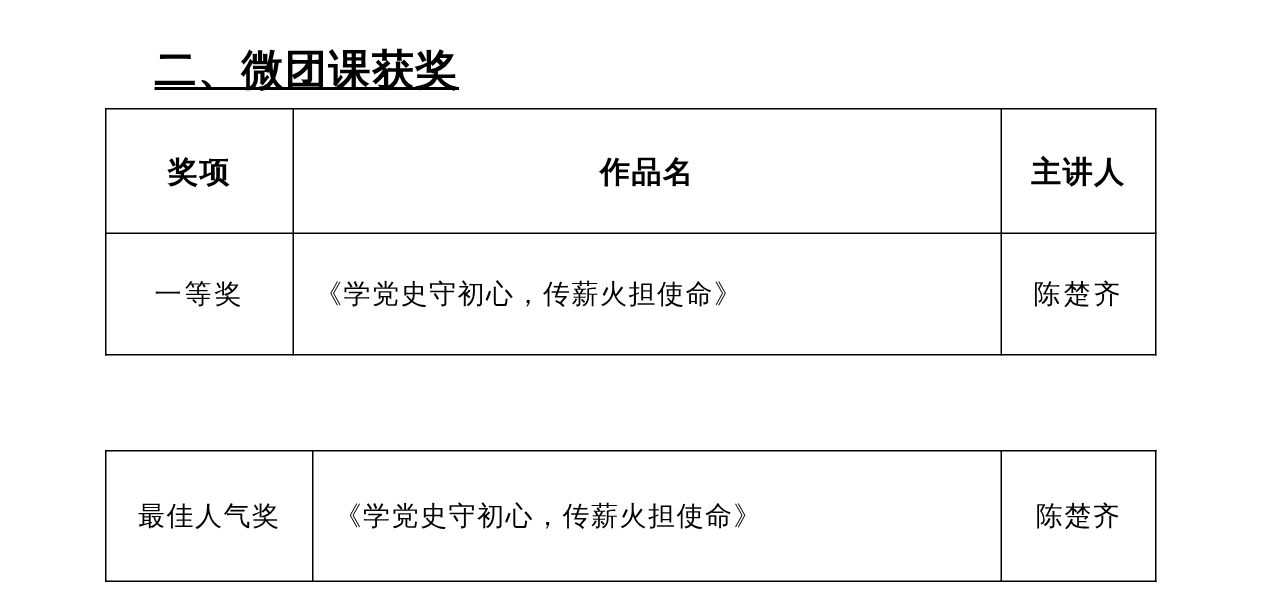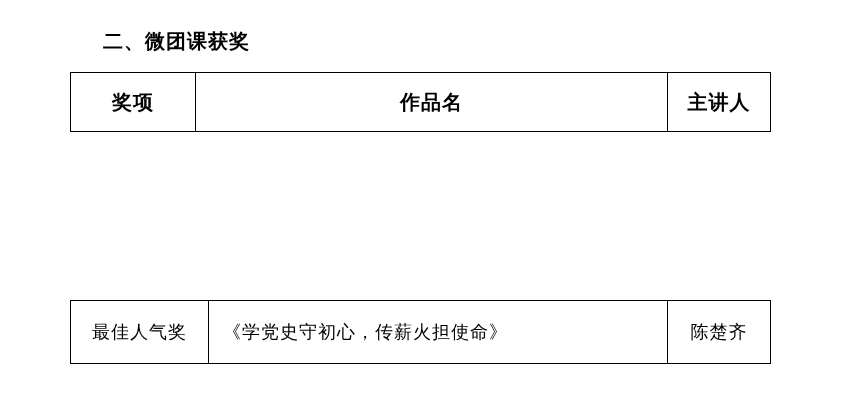--- a/index.html
+++ b/index.html
@@ -17,37 +17,38 @@
   .page {
     position: relative;
     width: 850px;
     height: 400px;
     box-sizing: border-box;
   }
   .section-heading {
     position: absolute;
     left: 103px;
     top: 28px;
-    font-size: 20px;
+    font-size: 28px;
     font-weight: bold;
     letter-spacing: 1px;
     font-family: "Liberation Sans", "DejaVu Sans", sans-serif;
     white-space: nowrap;
+    text-decoration: underline;
   }
   table.award-table {
     position: absolute;
     border-collapse: collapse;
     table-layout: fixed;
   }
   table.award-table td, table.award-table th {
     border: 1px solid #000000;
     text-align: center;
     vertical-align: middle;
     font-weight: normal;
-    padding: 4px;
+    padding: 16px;
   }
   
   #main-table {
     left: 70px;
     top: 72px;
     width: 700px;
   }
   #main-table .col-award { width: 125px; }
   #main-table .col-title { width: 472px; }
   #main-table .col-host  { width: 103px; }
@@ -111,20 +112,25 @@
       <col class="col-host">
     </colgroup>
     <thead>
       <tr>
         <td>奖项</td>
         <td>作品名</td>
         <td>主讲人</td>
       </tr>
     </thead>
     <tbody>
+      <tr>
+        <td class="cell-award">一等奖</td>
+        <td class="cell-title">《学党史守初心，传薪火担使命》</td>
+        <td class="cell-host">陈楚齐</td>
+      </tr>
     </tbody>
   </table>
 
   <table class="award-table" id="popular-table">
     <colgroup>
       <col class="col-award">
       <col class="col-title">
       <col class="col-host">
     </colgroup>
     <tbody>

